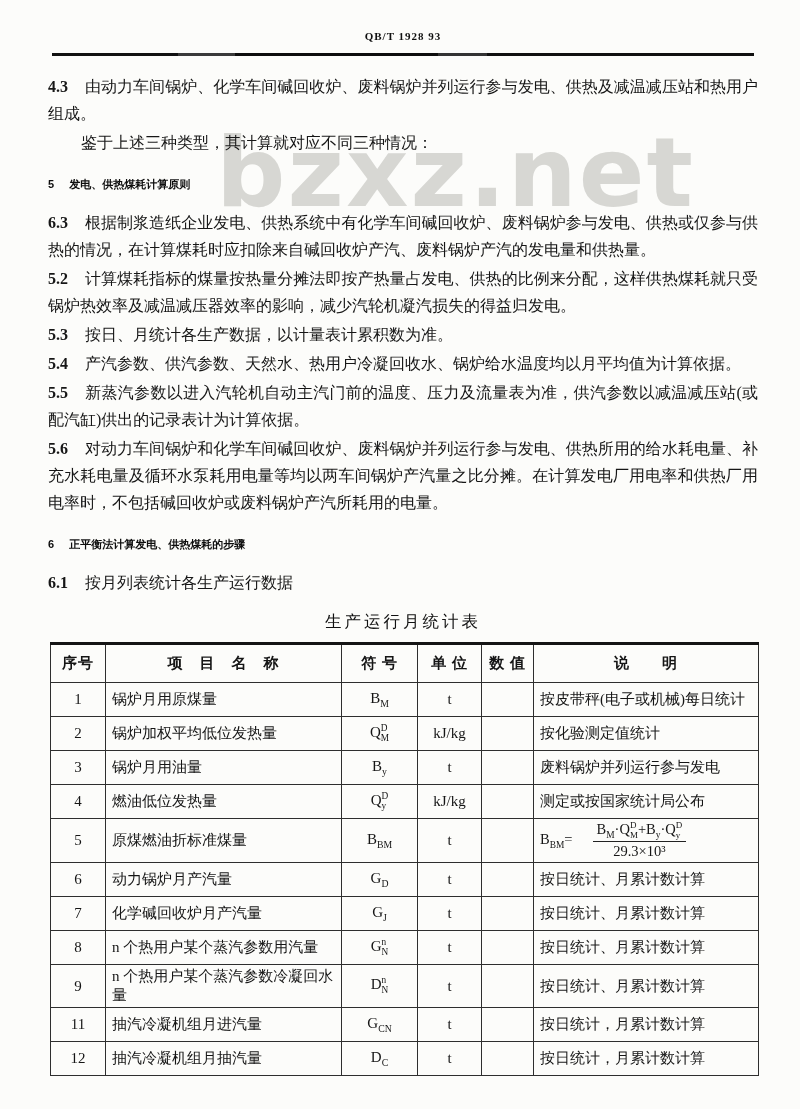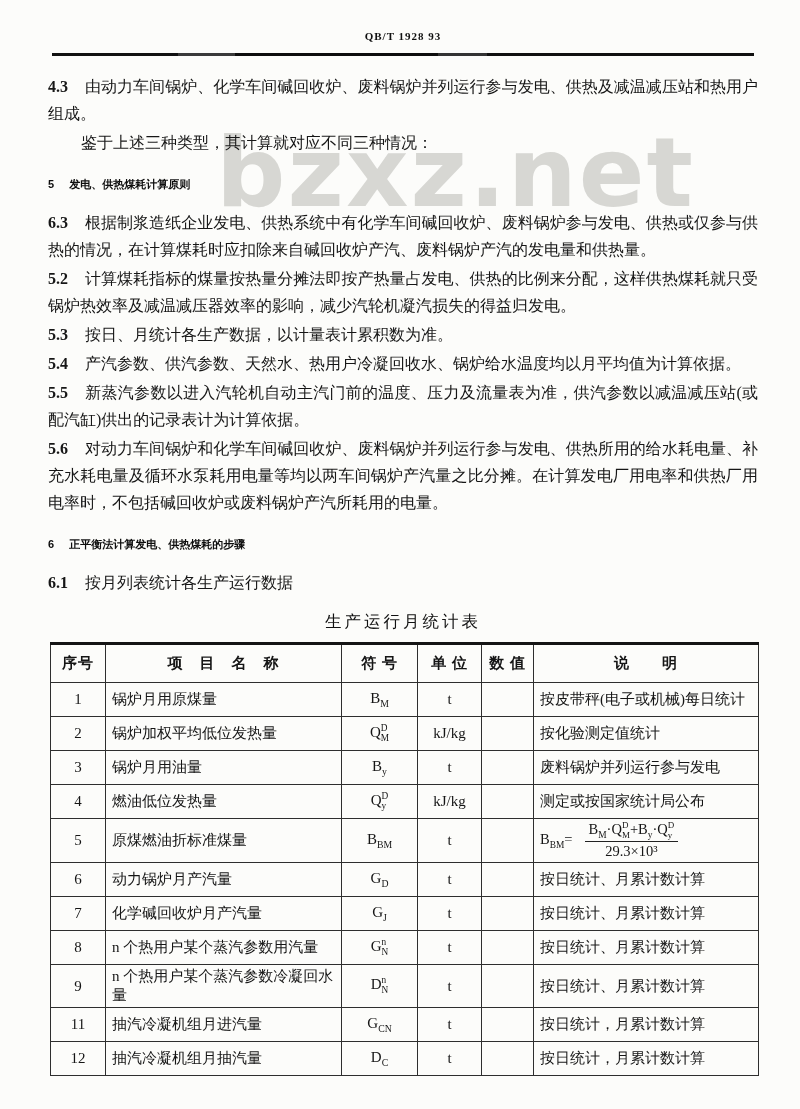--- a/index.html
+++ b/index.html
@@ -91,21 +91,21 @@
     font-size:0.62em;
     line-height:1.05;
     text-align:left;
   }
   .ss span{display:block;}
   .formula{font-size:14.5px;white-space:nowrap;}
   .frac{
     display:inline-block;
     vertical-align:middle;
     text-align:center;
-    margin-left:12px;
+    margin-left:20px;
   }
   .fnum{display:block;border-bottom:1px solid #222;padding:0 4px 1px 4px;}
   .fden{display:block;padding-top:1px;}
 </style>
 </head>
 <body>
 
 <div class="page">
   <div class="watermark" style="color: rgba(184, 184, 178, 0.55);">bzxz.net</div>
 

